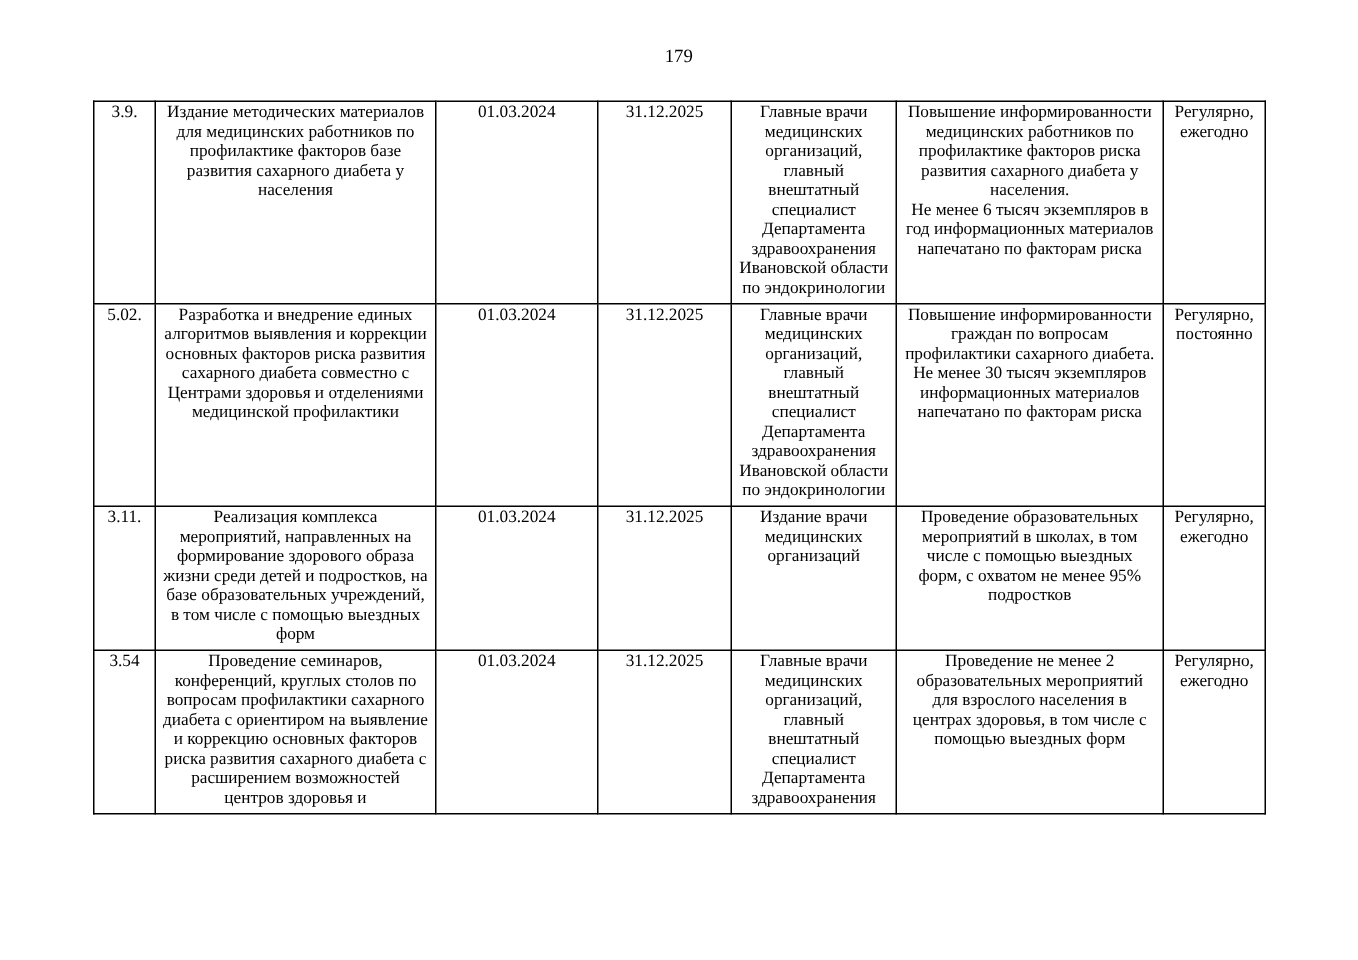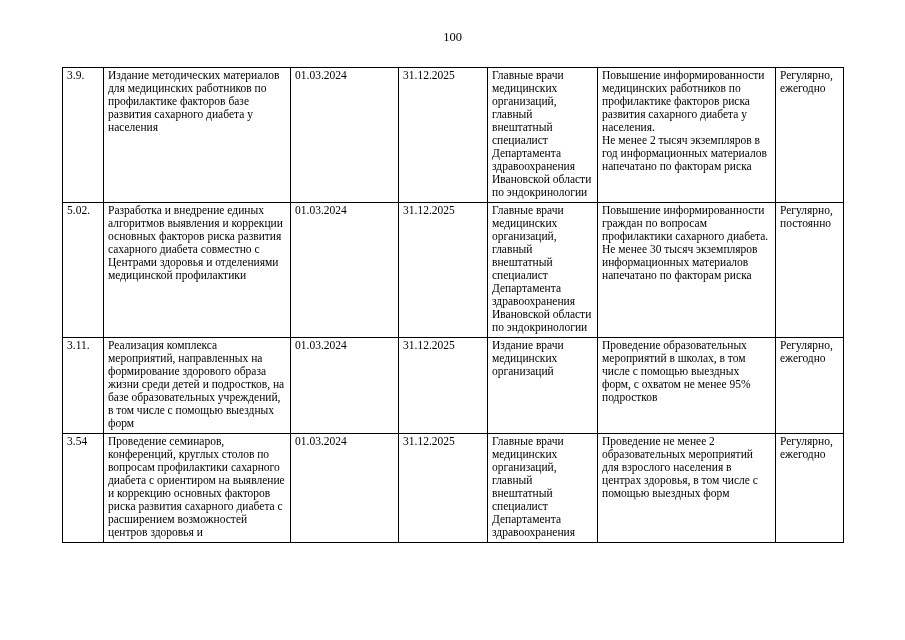--- a/index.html
+++ b/index.html
@@ -34,56 +34,57 @@
     font-size: 11.5px;
     line-height: 13px;
   }
   table.plan-table td {
     border: 1px solid #000000;
     vertical-align: top;
     padding: 1px 4px 3px 4px;
     white-space: pre-line;
     overflow: hidden;
     word-wrap: break-word;
+    text-align: center;
   }
   td.col-num      { padding-left: 3px; }
   col.c-num       { width: 41px;  }
   col.c-activity  { width: 187px; }
   col.c-start     { width: 108px; }
   col.c-end       { width: 89px;  }
   col.c-resp      { width: 110px; }
   col.c-result    { width: 178px; }
   col.c-period    { width: 68px;  }
 </style>
 </head>
 <body>
 
 <div class="page">
 
-  <div class="page-number">100</div>
+  <div class="page-number">179</div>
 
   <table class="plan-table">
     <colgroup>
       <col class="c-num">
       <col class="c-activity">
       <col class="c-start">
       <col class="c-end">
       <col class="c-resp">
       <col class="c-result">
       <col class="c-period">
     </colgroup>
     <tbody>
       <tr>
         <td class="col-num">3.9.</td>
         <td>Издание методических материалов для медицинских работников по профилактике факторов базе развития сахарного диабета у населения</td>
         <td>01.03.2024</td>
         <td>31.12.2025</td>
         <td>Главные врачи медицинских организаций, главный внештатный специалист Департамента здравоохранения Ивановской области по эндокринологии</td>
         <td>Повышение информированности медицинских работников по профилактике факторов риска развития сахарного диабета у населения.
-Не менее 2 тысяч экземпляров в год информационных материалов напечатано по факторам риска</td>
+Не менее 6 тысяч экземпляров в год информационных материалов напечатано по факторам риска</td>
         <td>Регулярно,
 ежегодно</td>
       </tr>
       <tr>
         <td class="col-num">5.02.</td>
         <td>Разработка и внедрение единых алгоритмов выявления и коррекции основных факторов риска развития сахарного диабета совместно с Центрами здоровья и отделениями медицинской профилактики</td>
         <td>01.03.2024</td>
         <td>31.12.2025</td>
         <td>Главные врачи медицинских организаций, главный внештатный специалист Департамента здравоохранения Ивановской области по эндокринологии</td>
         <td>Повышение информированности граждан по вопросам профилактики сахарного диабета.

